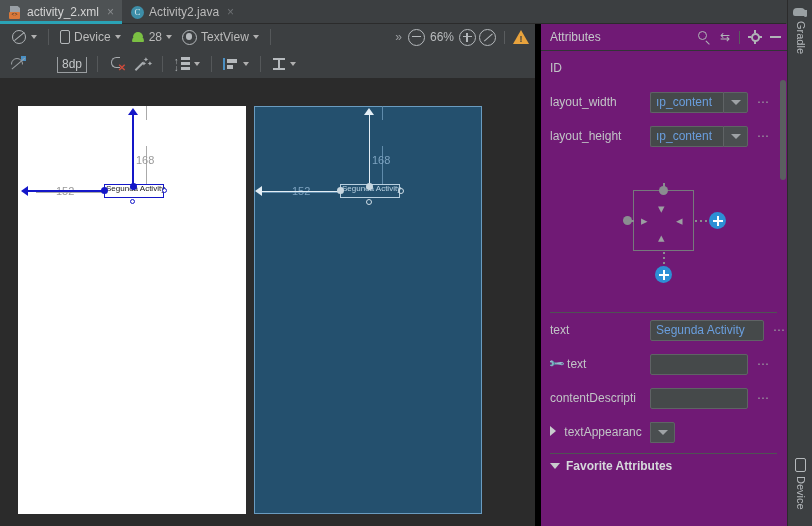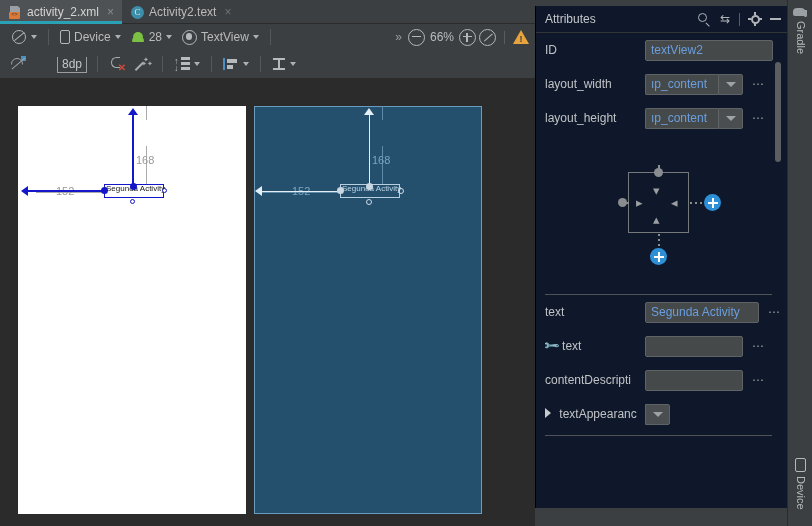--- a/index.html
+++ b/index.html
@@ -171,22 +171,22 @@
 
   .dimline-v { position:absolute; width:1px; background:#aaaaaa; }
   .dimline-h { position:absolute; height:1px; background:#aaaaaa; }
   .dimline-v.b { background:#5f8bab; }
   .dimline-h.b { background:#5f8bab; }
   .dimlabel { position:absolute; font-size:11px; color:#9a9a9a; }
   .dimlabel.b { color:#7da3c0; }
 
   
   .attrpanel {
-    position: absolute; left: 535px; top: 6px; width: 252px; height: 502px;
-    background: #0f172a; border-left: 1px solid #000000;
+    position: absolute; left: 535px; top: 24px; width: 252px; height: 502px;
+    background: #701a75; border-left: 6px solid #000000;
   }
   .attrhead {
     height: 27px; display: flex; align-items: center; padding: 0 6px 0 9px;
     color: #c5c8ca; font-size: 12px; border-bottom: 1px solid #323436;
   }
   .attrhead .sp { margin-left: auto; display: flex; align-items: center; gap: 9px; }
   .ic-search { width: 13px; height: 13px; position: relative; }
   .ic-search .ring { position:absolute; left:0; top:0; width:9px; height:9px;
                      border:1.4px solid #b0b4b7; border-radius:50%; }
   .ic-search .hdl { position:absolute; right:1px; bottom:0px; width:5px; height:1.4px;
@@ -273,21 +273,21 @@
     <div class="tab active">
       <span class="icon-xml">
         <span class="sheet"></span>
           <span class="badge">&lt;&gt;</span>
       </span>
       <span>activity_2.xml</span>
       <span class="tclose">×</span>
     </div>
     <div class="tab">
       <span class="icon-java">C</span>
-      <span>Activity2.text</span>
+      <span>Activity2.java</span>
       <span class="tclose">×</span>
     </div>
   </div>
 
   <div class="toolbar1">
     <div class="tb-item">
       <span class="ic-surface">
         <span class="c1"></span>
           <span class="slash"></span>
       </span>
@@ -457,21 +457,20 @@
           <span class="tk" style="right:-1px;top:5.2px;width:3px;height:1.8px"></span>
         </span>
         <span class="ic-min"></span>
       </span>
     </div>
 
     <div class="attrbody">
 
       <div class="row">
         <span class="lab">ID</span>
-        <span class="field wide">textView2</span>
       </div>
 
       <div class="row">
         <span class="lab">layout_width</span>
         <span class="field combo-txt">ıp_content</span>
         <span class="combo-btn">
             <span class="c"></span>
           </span>
         <span class="ellipsis">⋯</span>
       </div>
@@ -540,20 +539,24 @@
         <span class="lab">
           <span class="tri-r" style="display:inline-block;margin-right:5px"></span>
           <span>textAppearanc</span>
         </span>
         <span class="combo-btn">
             <span class="c"></span>
           </span>
       </div>
 
       <div class="divider"></div>
+      <div class="section-hd">
+        <span class="tri-d"></span>
+        <span>Favorite Attributes</span>
+      </div>
 
       <div class="attr-scroll"></div>
     </div>
   </div>
 
   <div class="rstrip">
     <div class="rtool" style="top:6px">
       <span class="ic-eleph">
           <span class="bd"></span>
           <span class="tr"></span>

